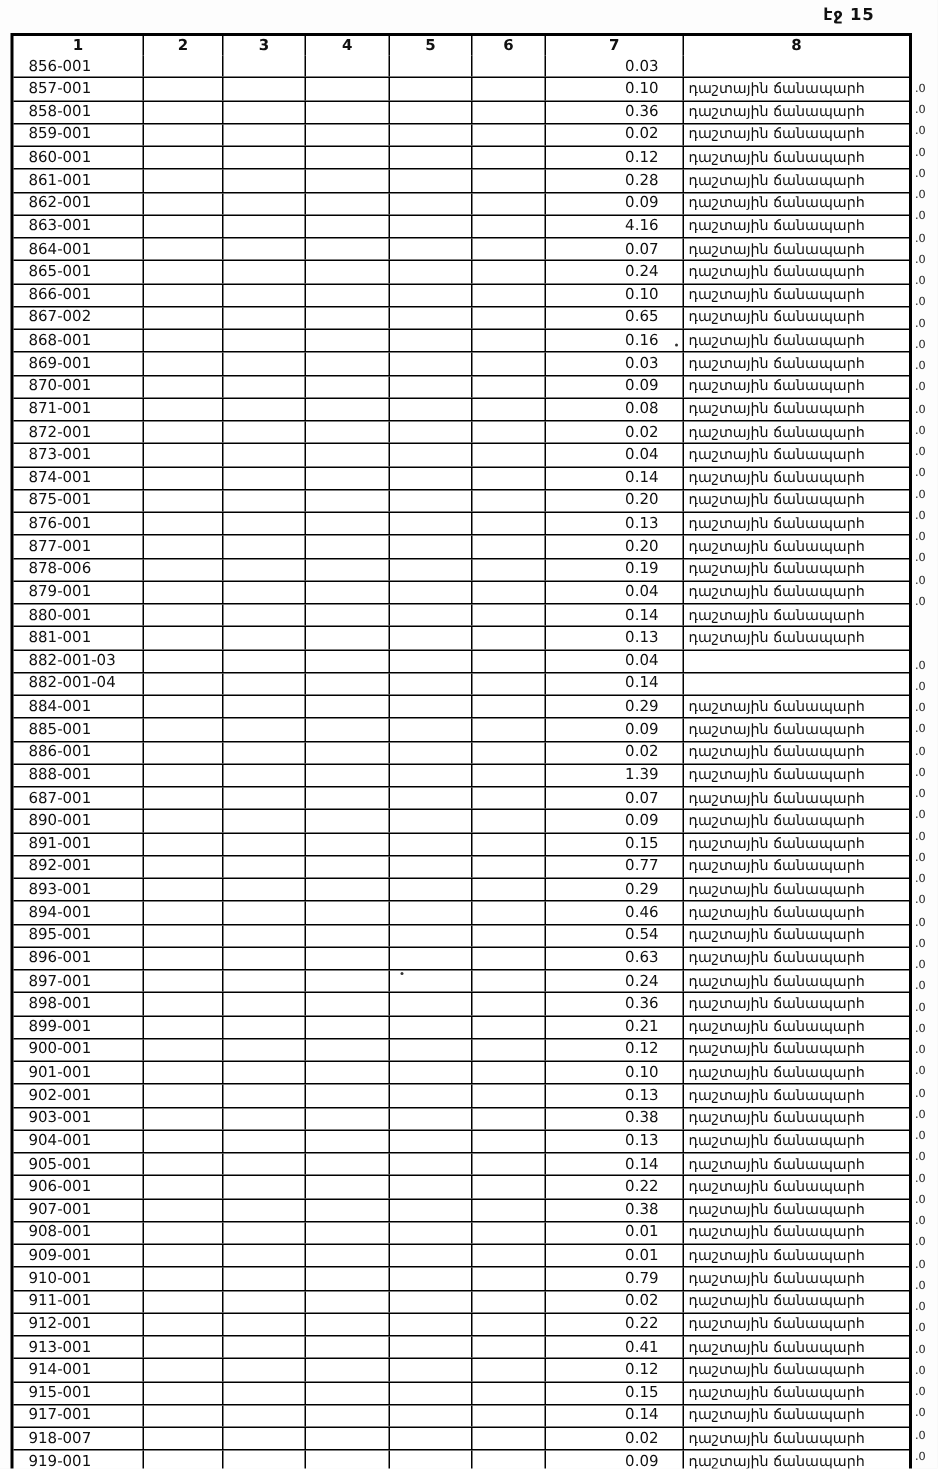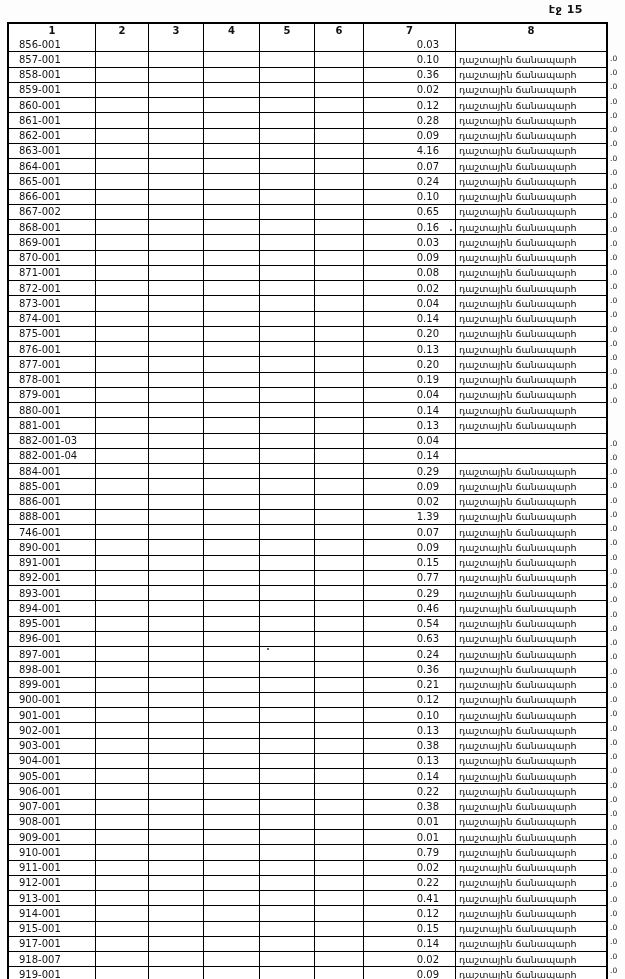--- a/index.html
+++ b/index.html
@@ -316,21 +316,21 @@
     <div class="cell id">877-001</div>
     <div class="cell"></div>
     <div class="cell"></div>
     <div class="cell"></div>
     <div class="cell"></div>
     <div class="cell"></div>
     <div class="cell val">0.20</div>
     <div class="cell lbl">դաշտային ճանապարհ</div>
   </div>
         <div class="row">
-    <div class="cell id">878-001</div>
+    <div class="cell id">878-006</div>
     <div class="cell"></div>
     <div class="cell"></div>
     <div class="cell"></div>
     <div class="cell"></div>
     <div class="cell"></div>
     <div class="cell val">0.19</div>
     <div class="cell lbl">դաշտային ճանապարհ</div>
   </div>
         <div class="row">
     <div class="cell id">879-001</div>
@@ -416,21 +416,21 @@
     <div class="cell id">888-001</div>
     <div class="cell"></div>
     <div class="cell"></div>
     <div class="cell"></div>
     <div class="cell"></div>
     <div class="cell"></div>
     <div class="cell val">1.39</div>
     <div class="cell lbl">դաշտային ճանապարհ</div>
   </div>
         <div class="row">
-    <div class="cell id">746-001</div>
+    <div class="cell id">687-001</div>
     <div class="cell"></div>
     <div class="cell"></div>
     <div class="cell"></div>
     <div class="cell"></div>
     <div class="cell"></div>
     <div class="cell val">0.07</div>
     <div class="cell lbl">դաշտային ճանապարհ</div>
   </div>
         <div class="row">
     <div class="cell id">890-001</div>

